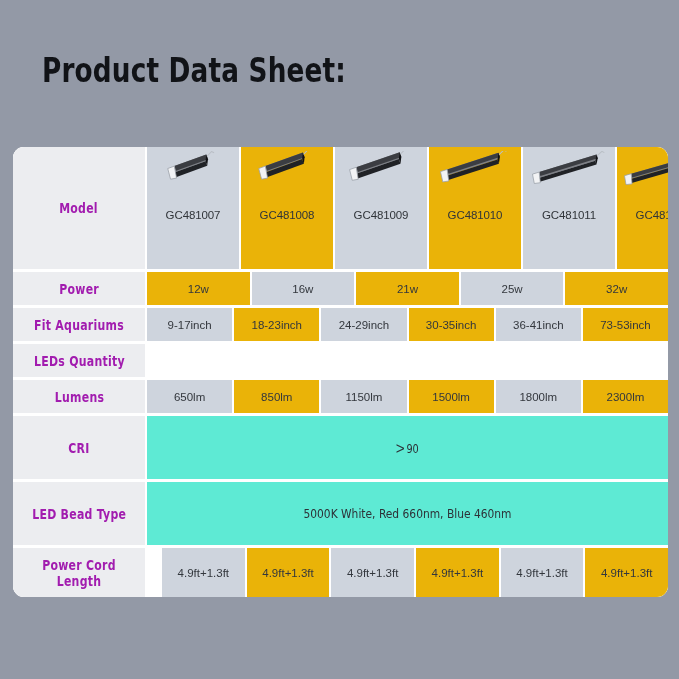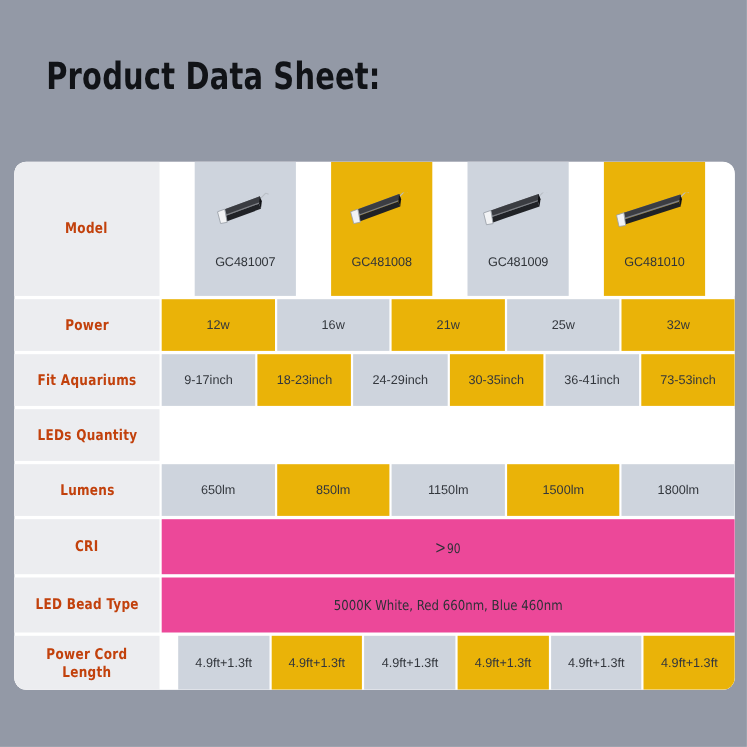--- a/index.html
+++ b/index.html
@@ -48,21 +48,21 @@
     background: #ffffff;
   }
 
   .row-label {
     width: 132px;
     flex: 0 0 132px;
     background: #ecedf0;
     display: flex;
     align-items: center;
     justify-content: center;
-    color: #c2410c;
+    color: #a21caf;
     font-family: "DejaVu Sans Condensed", "Liberation Sans Narrow", "Liberation Sans", sans-serif;
     font-weight: bold;
     font-size: 13.5px;
     letter-spacing: 0.3px;
     transform-origin: center;
     text-align: center;
   }
   .row-label span {
     display: inline-block;
     transform: scaleX(0.9);
@@ -86,49 +86,49 @@
     background: #dfe3ea;
   }
   .cell.shade-a { background: #ced4dd; }
   .cell.shade-b { background: #eab308; }
 
   .cell-span {
     flex: 1 1 auto;
     display: flex;
     align-items: center;
     justify-content: center;
-    background: #ec4899;
+    background: #5eead4;
     color: #2d3137;
     font-family: "DejaVu Sans Condensed", "Liberation Sans Narrow", "Liberation Sans", sans-serif;
     font-size: 12.5px;
   }
   .cell-span span { display: inline-block; transform: scaleX(0.95); }
 
   
   .row-model { height: 122px; }
-  .row-model .cell { justify-content: flex-start; padding-top: 28px; margin-left: 30px; }
+  .row-model .cell { justify-content: flex-start; padding-top: 4px; }
 
   .product-figure {
     width: 92px;
     height: 56px;
     position: relative;
     display: block;
   }
   .product-figure svg { width: 100%; height: 100%; display: block; }
 
   .model-code {
     font-size: 11.5px;
     color: #303439;
     margin-top: 2px;
     letter-spacing: -0.1px;
   }
 
   
-  .row-std { height: 47px; }
-  .row-span { height: 50px; }
+  .row-std { height: 33px; }
+  .row-span { height: 63px; }
   .row-last { height: 49px; gap: 17px; }
 
   .gt-symbol {
     font-size: 17px;
     line-height: 1;
     position: relative;
     top: 1px;
     margin-right: 1px;
     font-family: "Liberation Sans", sans-serif;
   }
@@ -282,20 +282,21 @@
   <div class="spec-row row-std">
     <div class="row-label">
       <span>Lumens</span>
     </div>
     <div class="cells">
       <div class="cell shade-a">650lm</div>
       <div class="cell shade-b">850lm</div>
       <div class="cell shade-a">1150lm</div>
       <div class="cell shade-b">1500lm</div>
       <div class="cell shade-a">1800lm</div>
+      <div class="cell shade-b">2300lm</div>
     </div>
   </div>
 
   <div class="spec-row row-span">
     <div class="row-label">
       <span>CRI</span>
     </div>
     <div class="cell-span">
       <span><span class="gt-symbol">&gt;</span><span class="gt-num">90</span></span>
     </div>

